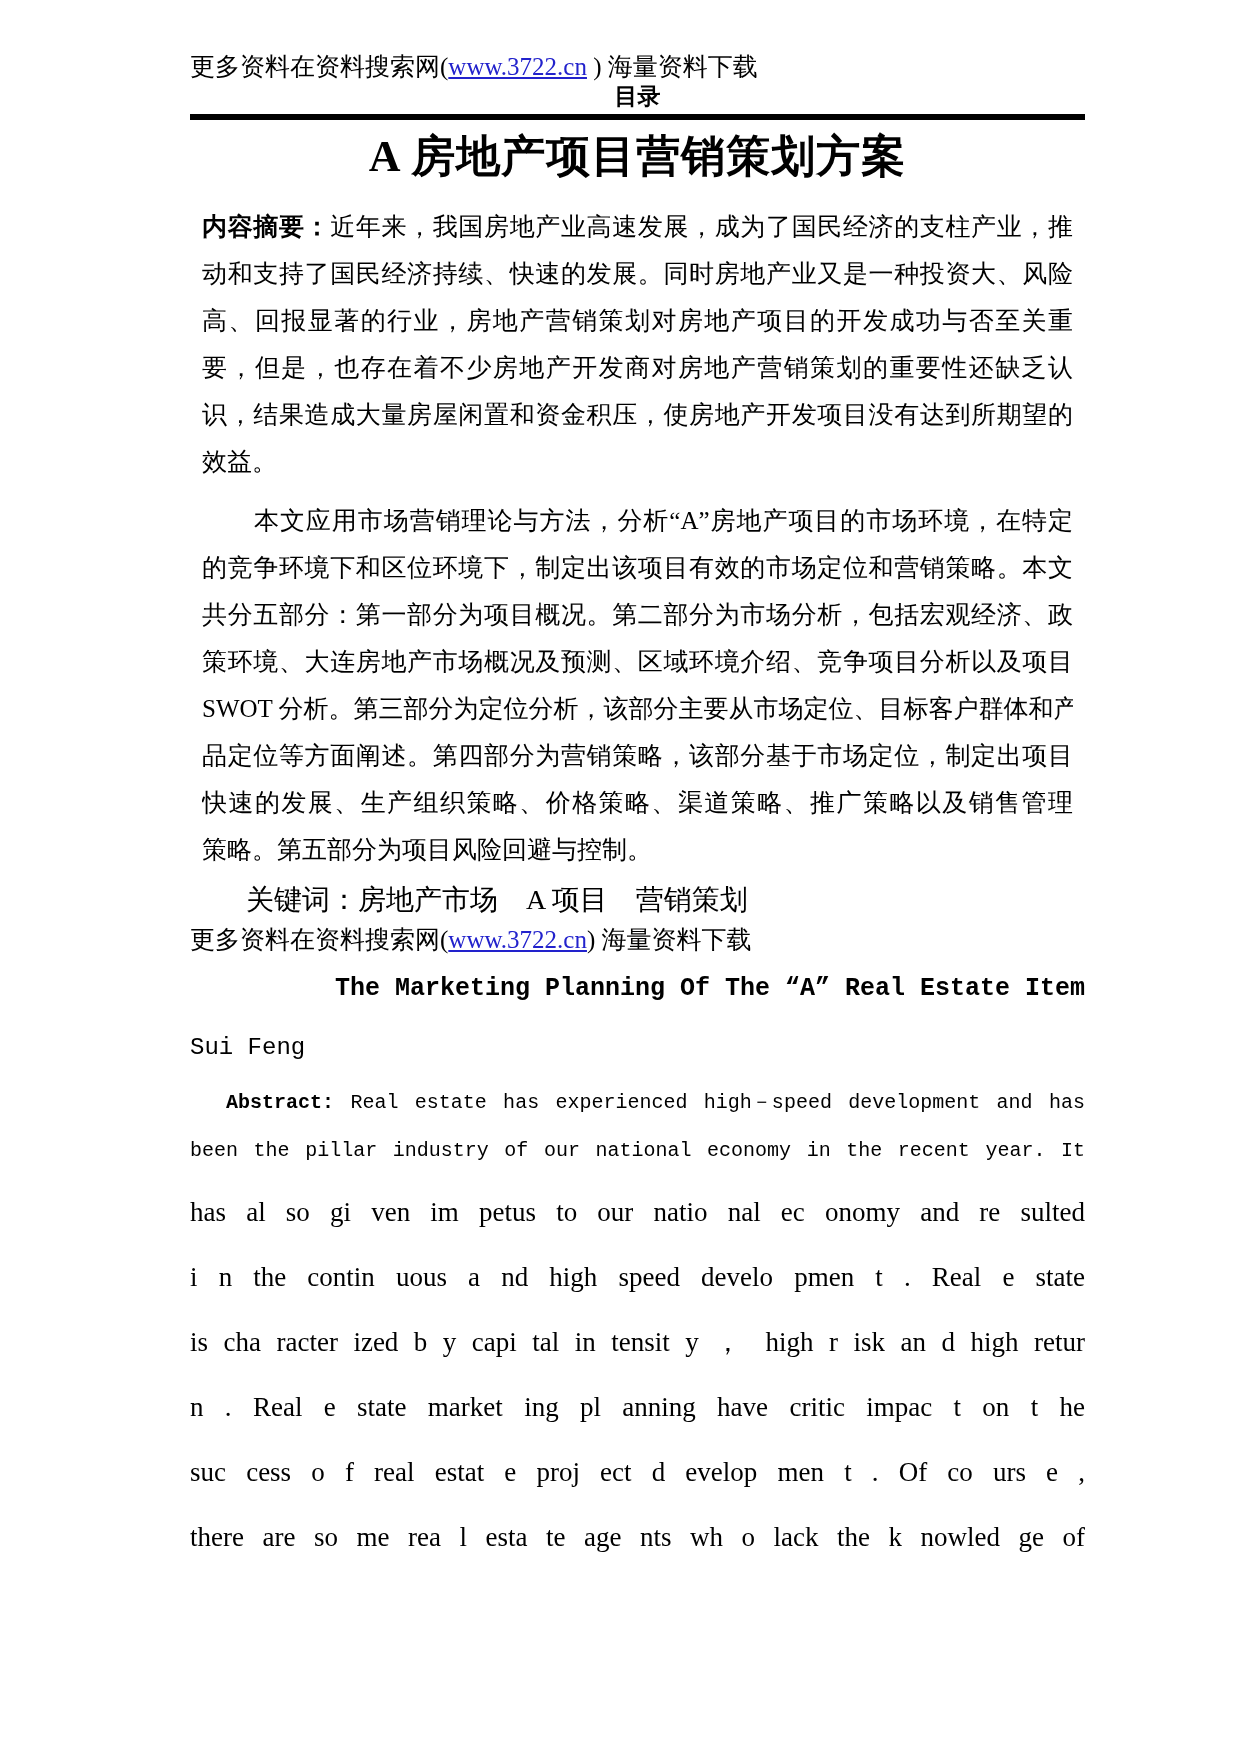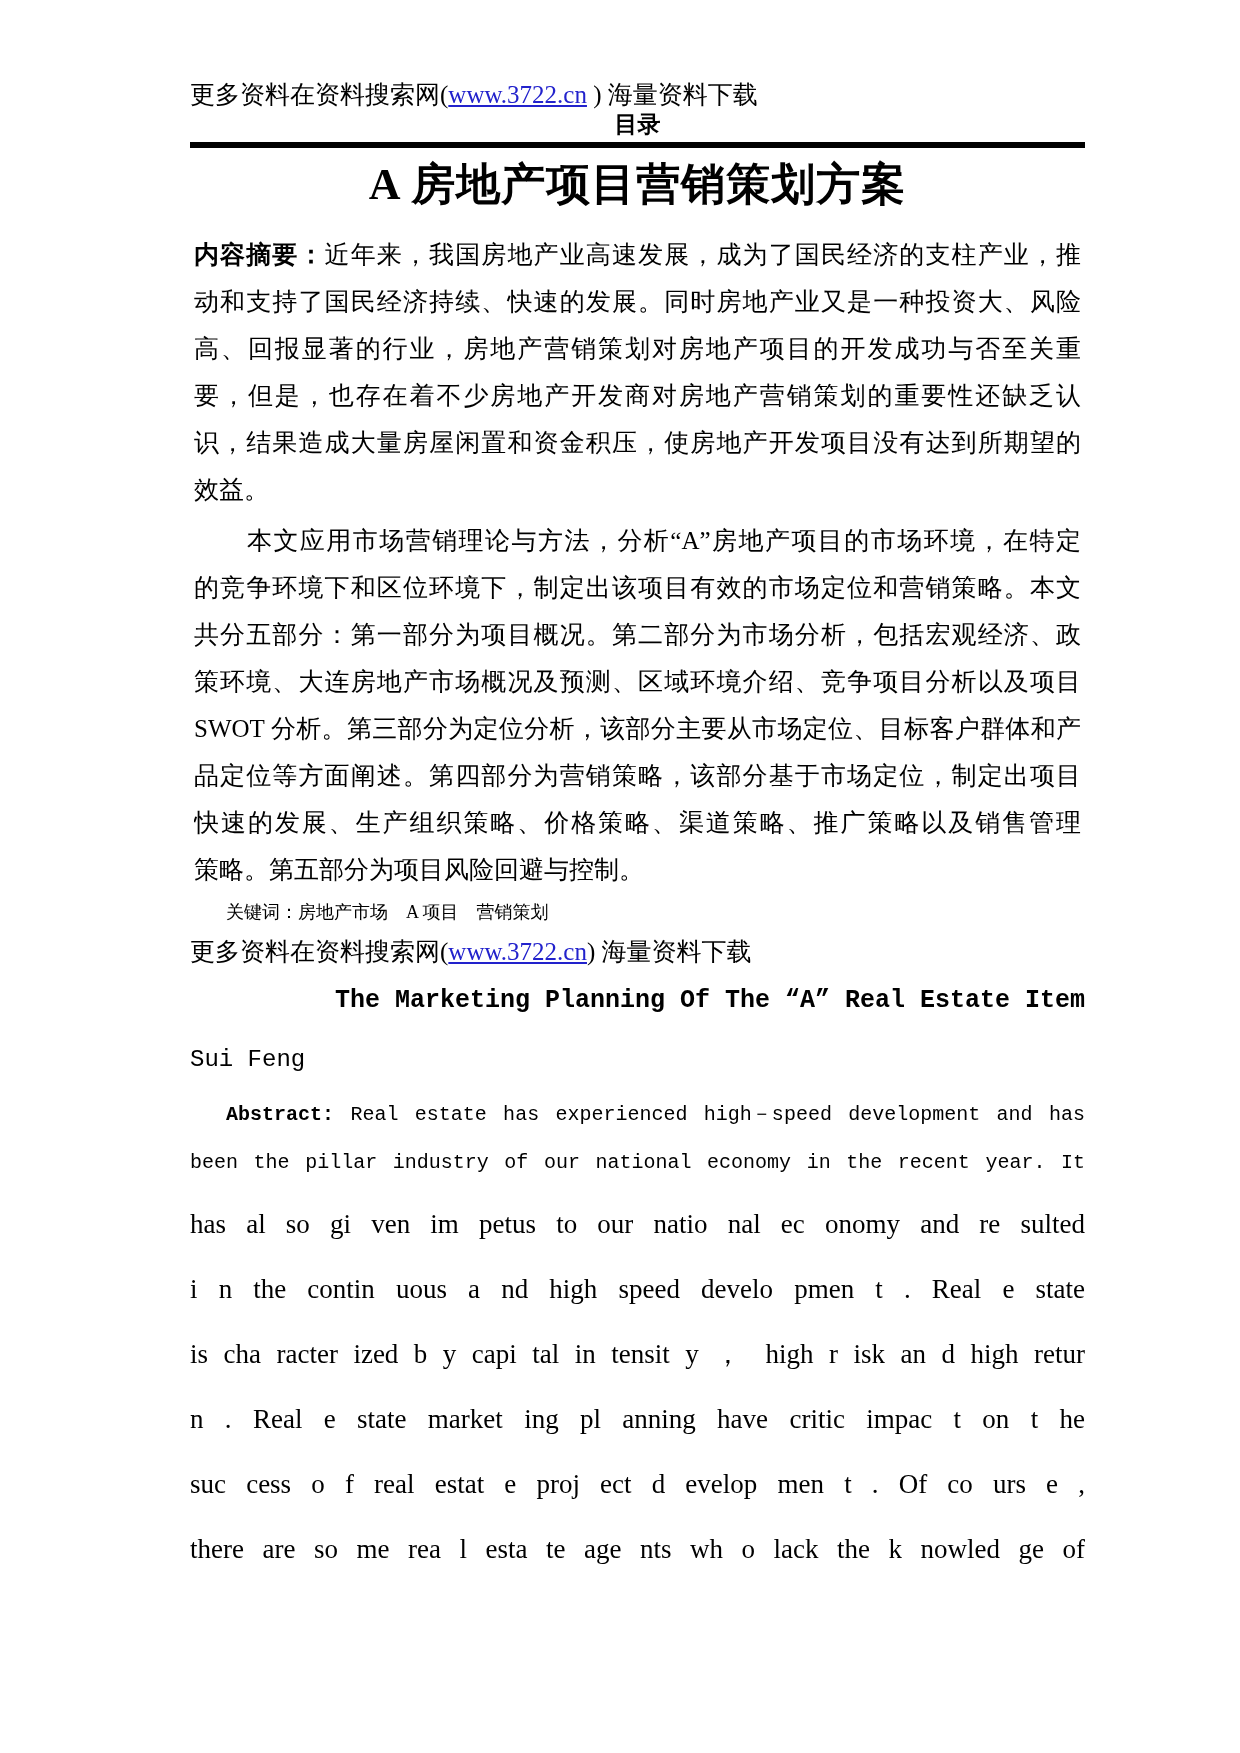--- a/index.html
+++ b/index.html
@@ -1,46 +1,46 @@
 <!DOCTYPE html>
 <html><head>
 <meta charset="utf-8">
 <style>
   html, body { margin: 0; padding: 0; background: #ffffff; }
   body {
     width: 1240px; height: 1753px; overflow: hidden;
     font-family: "Liberation Serif", "DejaVu Serif", serif;
     color: #000000;
   }
-  .page { padding: 80px 155px 0 190px; }
+  .page { padding: 52px 155px 0 190px; }
   .page * { box-sizing: border-box; }
 
   .hdr-line { font-size: 25px; line-height: 30px; white-space: nowrap; }
   .lnk { color: #2222cc; text-decoration: underline; cursor: pointer; }
 
   .toc { font-size: 23px; line-height: 30px; font-weight: bold; text-align: center; }
 
   .rule { margin-top: 2px; height: 5px; border-top: 2px solid #000; border-bottom: 4px solid #000; }
 
   .title-cn {
     margin: 8px 0 12px 0; font-size: 44px; line-height: 58px;
     font-weight: bold; text-align: center; letter-spacing: 1px;
   }
 
-  .cn-para { margin: 4px; }
+  .cn-para { margin: 12px; }
   .para1 { margin-top: 17px; }
   .cn-line {
     font-size: 25px; line-height: 47px;
     text-align: justify; text-align-last: justify;
     overflow: hidden; white-space: nowrap;
   }
   .cn-line.last { text-align-last: left; }
   .cn-line b { font-weight: bold; }
 
-  .kw-line { margin-top: 4px; font-size: 18px; line-height: 30px; white-space: pre; }
+  .kw-line { margin-top: 4px; font-size: 28px; line-height: 30px; white-space: pre; }
   .ftr-line { margin-top: 10px; font-size: 25px; line-height: 30px; white-space: nowrap; }
 
   .mono { font-family: "Liberation Mono", "DejaVu Sans Mono", monospace; }
   .title-en { margin-top: 16px; font-size: 25px; line-height: 36px; font-weight: bold; text-align: right; white-space: nowrap; }
   .author { margin-top: 26px; font-size: 24px; line-height: 30px; text-align: left; }
 
   .abs-en { margin-top: 16px; }
   .abs-en-line {
     font-size: 20px; line-height: 48px;
     text-align: justify; text-align-last: justify;

